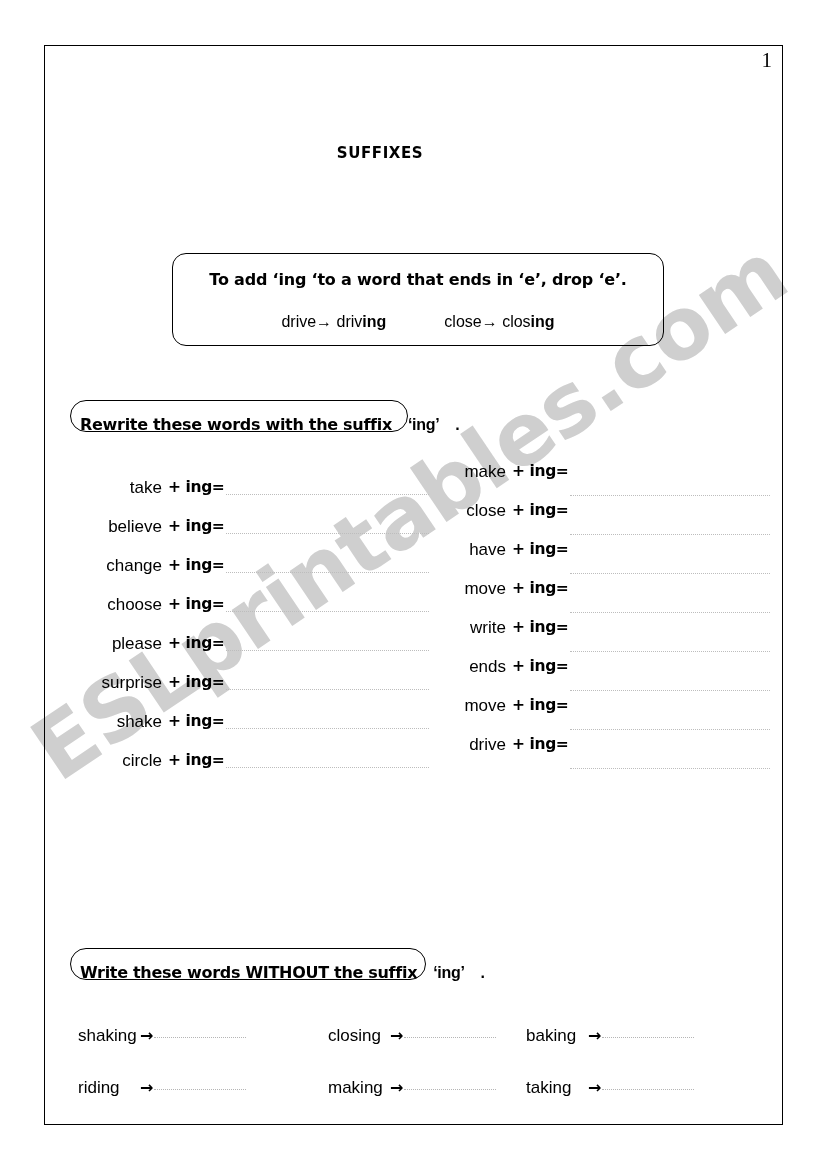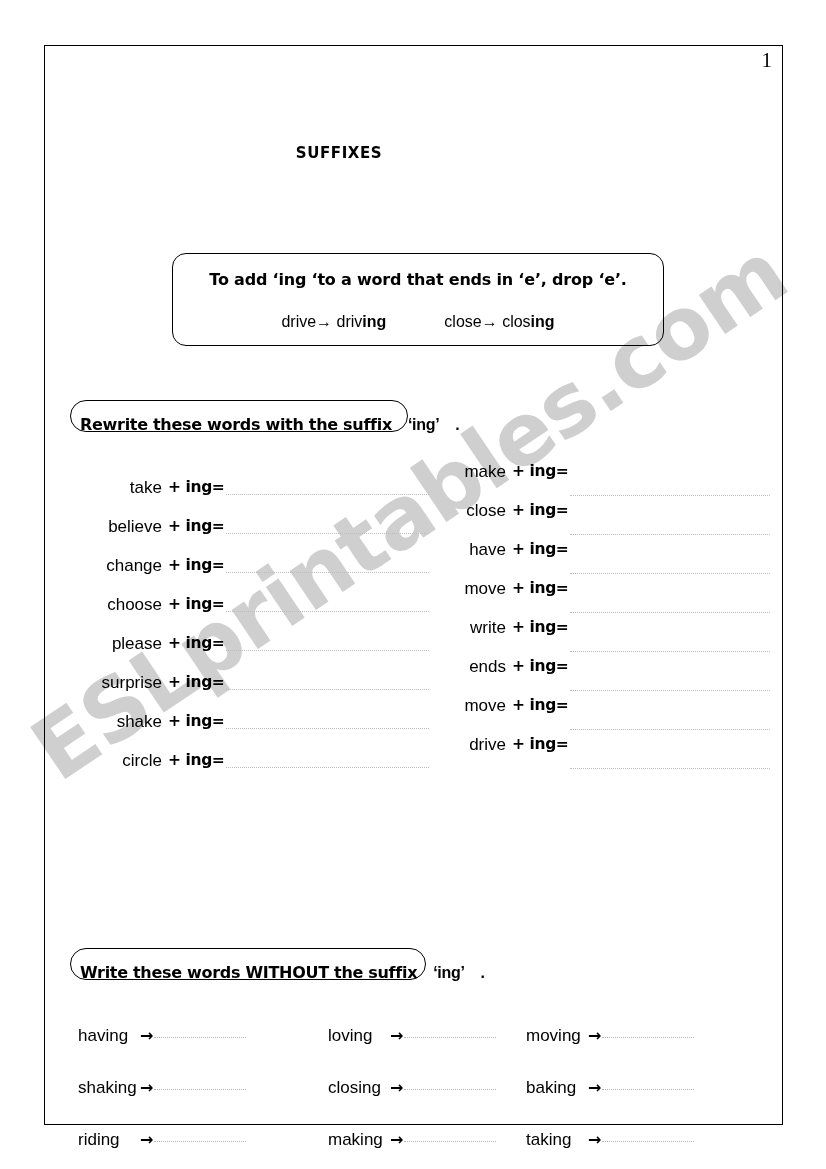--- a/index.html
+++ b/index.html
@@ -90,20 +90,21 @@
   .suffixes-title {
     position: absolute;
     left: 0; top: 144px;
     width: 678px;
     text-align: center;
     font-family: "DejaVu Sans", sans-serif;
     font-weight: bold;
     font-size: 15px;
     letter-spacing: 0.6px;
     z-index: 4;
+    padding-left: 41px;
   }
   .main-title {
     position: absolute;
     left: 0; top: 178px;
     width: 826px;
     text-align: center;
     font-family: "DejaVu Sans", sans-serif;
     font-weight: bold;
     font-size: 31px;
     letter-spacing: -0.4px;
@@ -423,25 +424,20 @@
       </div>
     </div>
 
   <div class="section-head" id="head2">
     <div class="pill"></div>
     <div class="head-text"><span>Write these words WITHOUT the suffix</span><span class="sp"></span><span class="light">‘ing’</span><span class="sp"></span><span class="light">.</span></div>
   </div>
 
   <div id="grid2">
       <div class="g-row">
-        <div class="g-cell g-c0"><span class="gw">having</span><span class="garrow">→</span><span class="gdots"></span></div>
-        <div class="g-cell g-c1"><span class="gw">loving</span><span class="garrow">→</span><span class="gdots"></span></div>
-        <div class="g-cell g-c2"><span class="gw">moving</span><span class="garrow">→</span><span class="gdots"></span></div>
-      </div>
-      <div class="g-row">
         <div class="g-cell g-c0"><span class="gw">shaking</span><span class="garrow">→</span><span class="gdots"></span></div>
         <div class="g-cell g-c1"><span class="gw">closing</span><span class="garrow">→</span><span class="gdots"></span></div>
         <div class="g-cell g-c2"><span class="gw">baking</span><span class="garrow">→</span><span class="gdots"></span></div>
       </div>
       <div class="g-row">
         <div class="g-cell g-c0"><span class="gw">riding</span><span class="garrow">→</span><span class="gdots"></span></div>
         <div class="g-cell g-c1"><span class="gw">making</span><span class="garrow">→</span><span class="gdots"></span></div>
         <div class="g-cell g-c2"><span class="gw">taking</span><span class="garrow">→</span><span class="gdots"></span></div>
       </div>
     </div>

